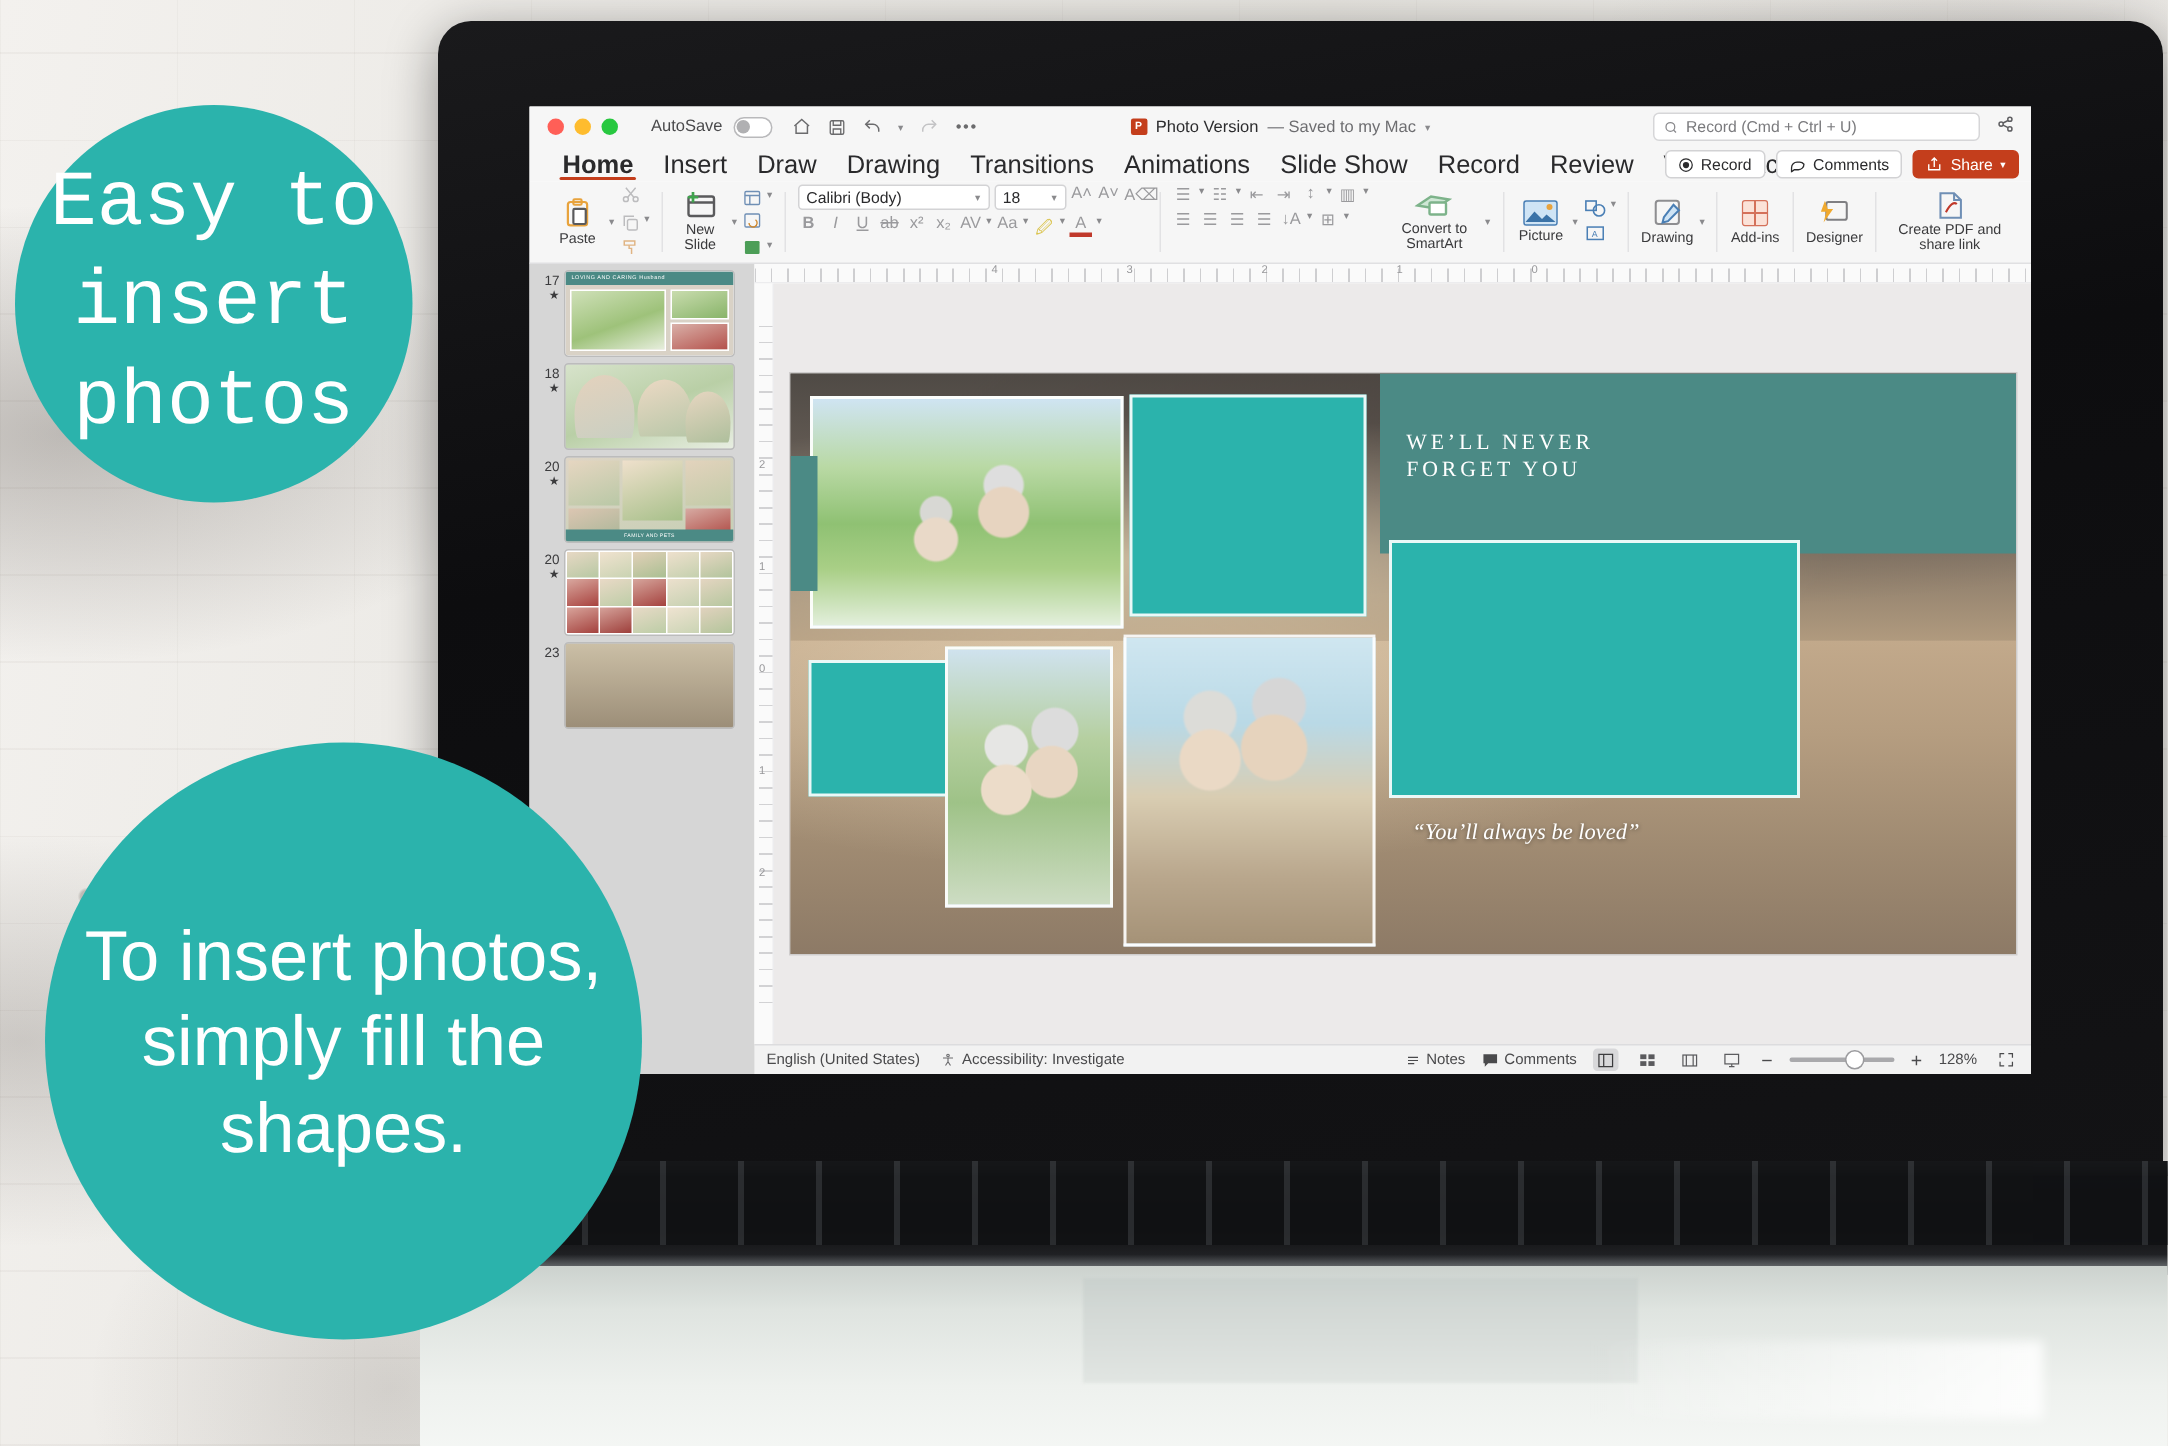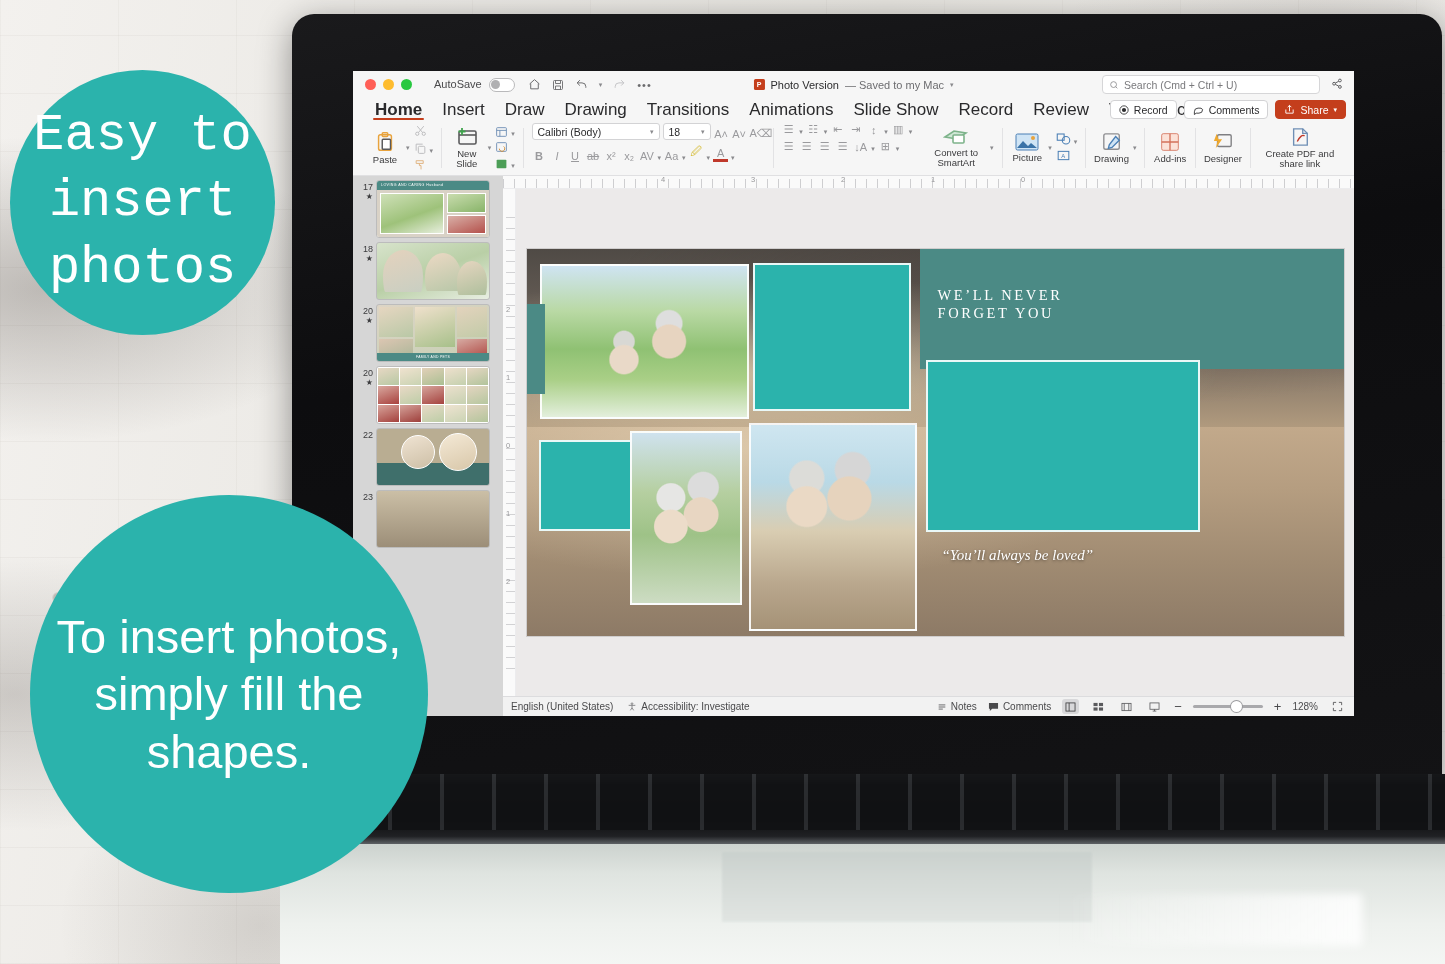--- a/index.html
+++ b/index.html
@@ -108,21 +108,21 @@
   .tabright{ position:absolute; right:8px; display:flex; align-items:center; gap:7px; }
   .pill{ height:19px; border:1px solid #d2d2d4; border-radius:4px; background:#fff; display:flex; align-items:center; gap:5px; padding:0 8px; font-size:10.5px; color:#2b2b2d; }
   .pill.share{ background:#c43e1c; color:#fff; border-color:#c43e1c; }
 
   
   .ribbon{ height:55px; background:#f6f6f6; border-bottom:1px solid #e0e0e2; display:flex; align-items:stretch; padding:2px 6px 2px 8px; gap:0; flex:none; }
   .grp{ display:flex; align-items:center; padding:0 7px; gap:4px; }
   .sep{ width:1px; background:#e2e2e4; margin:5px 1px; }
   .bigbtn{ display:flex; flex-direction:column; align-items:center; justify-content:center; gap:2px; min-width:34px; color:#3a3a3c; font-size:9.5px; line-height:10px; text-align:center; }
   .smallcol{ display:flex; flex-direction:column; gap:3px; }
-  .srow{ display:flex; align-items:flex-end; gap:3px; }
+  .srow{ display:flex; align-items:flex-start; gap:3px; }
   .chev{ font-size:7px; color:#8a8a8d; }
   .fontbox{ width:128px; height:17px; border:1px solid #d3d3d5; border-radius:3px; background:#fff; display:flex; align-items:center; justify-content:space-between; padding:0 5px; font-size:10.5px; color:#2a2a2c; }
   .sizebox{ width:48px; height:17px; border:1px solid #d3d3d5; border-radius:3px; background:#fff; display:flex; align-items:center; justify-content:space-between; padding:0 5px; font-size:10.5px; color:#2a2a2c; }
   .ficon{ color:#9a9a9d; font-size:11px; width:15px; text-align:center; }
   .ficon.b{ font-weight:bold; }
   .ficon.i{ font-style:italic; }
   .ficon.u{ text-decoration:underline; }
 
   
   .body{ flex:1; display:flex; min-height:0; }
@@ -258,21 +258,21 @@
           <span class="saved">— Saved to my Mac</span>
           <span class="chev">▾</span>
         </div>
 
         <div class="tbright">
           <div class="searchbox">
             <svg width="10" height="10" viewBox="0 0 24 24" fill="none" stroke="#8a8a8d" stroke-width="2">
                 <circle cx="11" cy="11" r="7"></circle>
                 <path d="M20 20l-4-4"></path>
               </svg>
-            <span>Search (Cmd + Ctrl + U)</span>
+            <span>Record (Cmd + Ctrl + U)</span>
           </div>
           <span>
             <svg width="14" height="14" viewBox="0 0 24 24" fill="none" stroke="#5e5e61" stroke-width="1.7">
                 <circle cx="17" cy="6" r="2.4"></circle>
                 <circle cx="17" cy="17" r="2.4"></circle>
                 <circle cx="7" cy="11.5" r="2.4"></circle>
                 <path d="M9.2 10.3l5.7-2.9M9.2 12.7l5.7 2.9"></path>
               </svg>
           </span>
         </div>
@@ -594,30 +594,20 @@
               <div style="background:linear-gradient(160deg,#e4d5c1,#b6c79f)"></div>
               <div style="background:linear-gradient(160deg,#d8a49b,#a4413d)"></div>
                 <div style="background:linear-gradient(160deg,#d5a29a,#9e3f3b)"></div>
               <div style="background:linear-gradient(160deg,#e8dac7,#bccda6)"></div>
                 <div style="background:linear-gradient(160deg,#efe3d1,#cad4b4)"></div>
               <div style="background:linear-gradient(160deg,#e1d2be,#b3c59b)"></div>
             </div>
           </div>
 
 
-          <div class="thumbrow">
-            <div>
-              <div class="thnum">22</div>
-            </div>
-            <div class="thumb" style="height:58px;background:linear-gradient(180deg,#b9ad92 0 60%,#3f6f6b 60% 100%);">
-              <div style="position:absolute;left:24px;top:6px;width:34px;height:34px;border-radius:50%;background:linear-gradient(160deg,#efe3d2,#cdbfa6);border:1.5px solid #fff;"></div>
-              <div style="position:absolute;left:62px;top:4px;width:38px;height:38px;border-radius:50%;background:linear-gradient(160deg,#f4e9d6,#d8c7a9);border:1.5px solid #fff;"></div>
-              <div style="position:absolute;left:6px;bottom:5px;right:6px;color:#fff;font-size:3.3px;font-style:italic;"></div>
-            </div>
-          </div>
 
           <div class="thumbrow">
             <div>
               <div class="thnum">23</div>
             </div>
             <div class="thumb" style="height:58px;background:linear-gradient(180deg,#cbbfa6,#9c8e78);"></div>
           </div>
         </div>
 
         <div class="stage">

